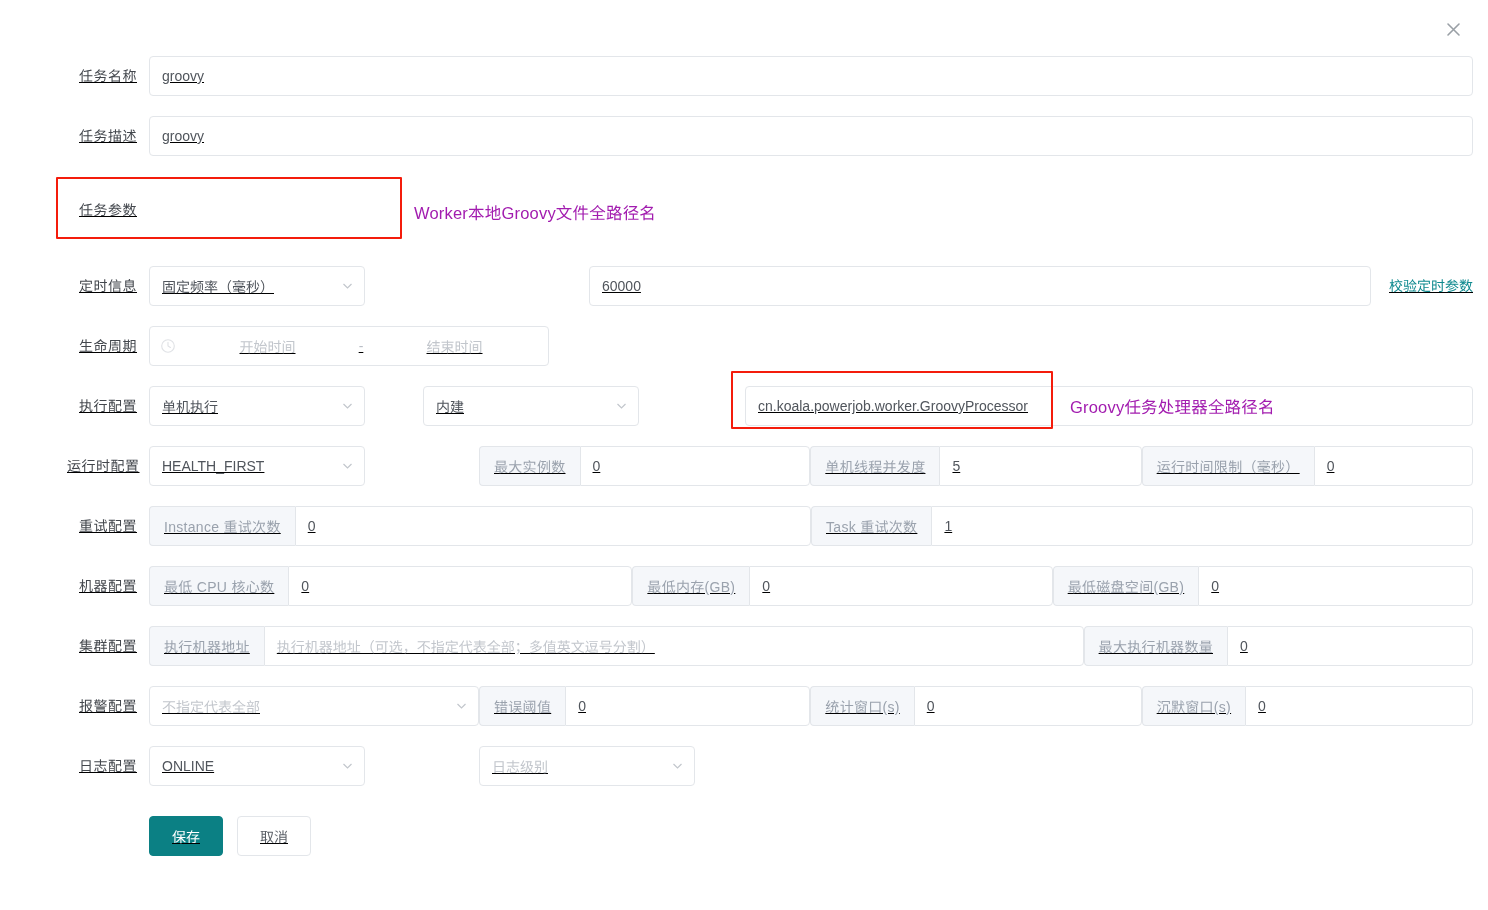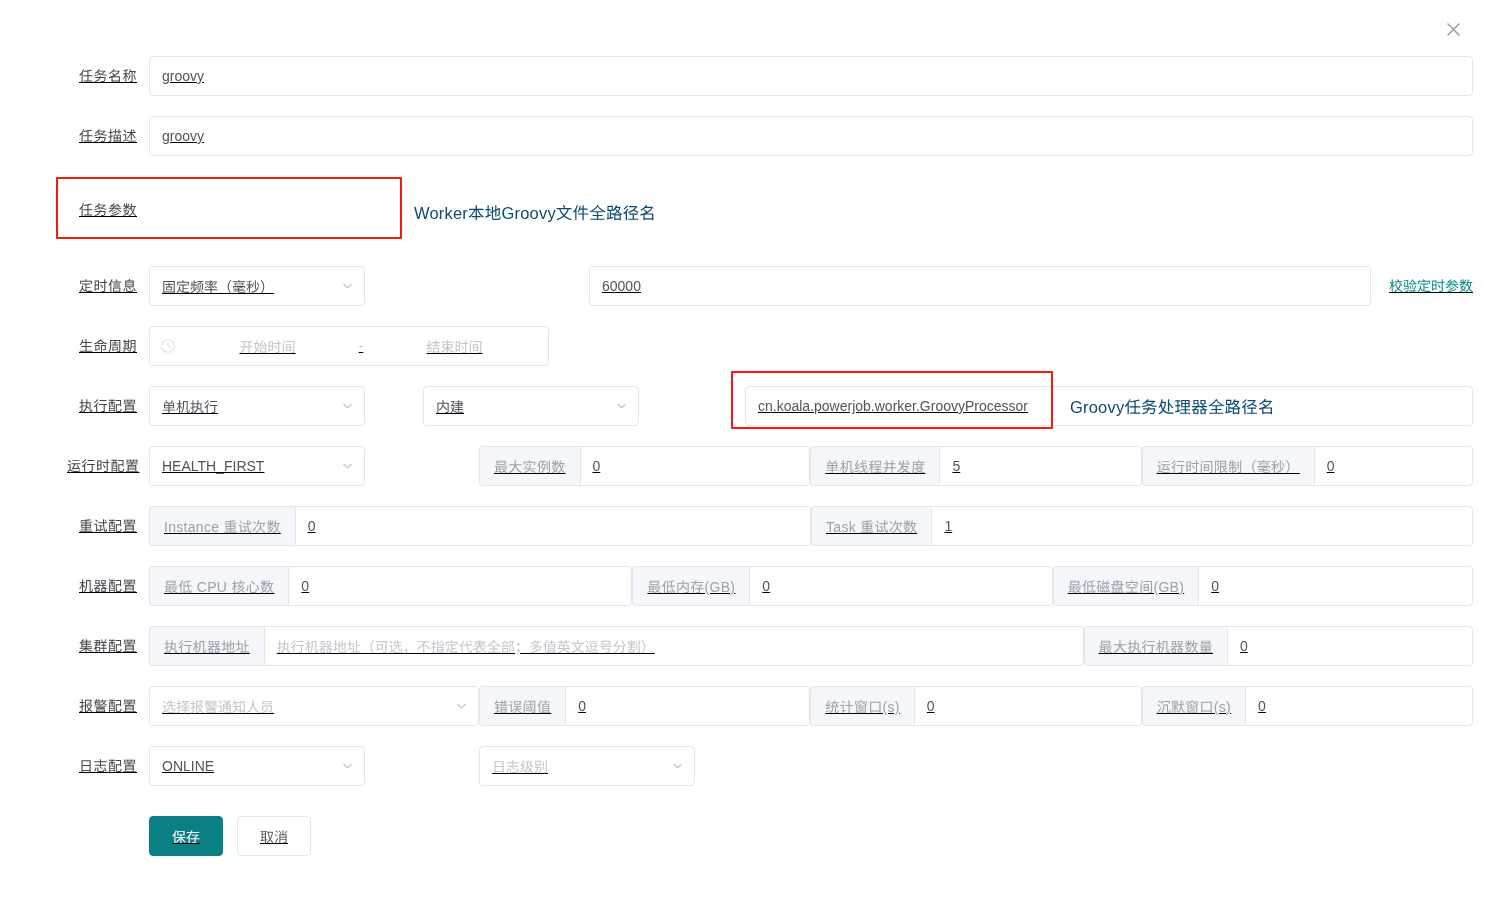--- a/index.html
+++ b/index.html
@@ -147,21 +147,21 @@
 
   
   .redbox {
     position: absolute;
     border: 2.5px solid #f41c0c;
     pointer-events: none;
     border-radius: 1px;
   }
   .annot {
     position: absolute;
-    color: #0c4a6e;
+    color: #a21caf;
     font-size: 16.5px;
     white-space: nowrap;
     letter-spacing: .2px;
   }
 
   .link-teal {
     color: #0f8a8f;
     font-size: 14px;
     line-height: 40px;
     margin-left: 18px;
@@ -357,21 +357,21 @@
         <span class="addon">最大执行机器数量</span>
         <div class="fld">
             <span class="val">0</span>
           </div>
       </div>
     </div>
 
     <div class="row">
       <div class="row-label">报警配置</div>
       <div class="sel" style="width:330px;flex:0 0 330px;">
-        <span class="ph">选择报警通知人员</span>
+        <span class="ph">不指定代表全部</span>
         <span class="caret">
             <svg width="11" height="11" viewBox="0 0 11 11">
               <path d="M1.5 3.5 L5.5 7.5 L9.5 3.5" stroke="#c2c6cc" stroke-width="1.2" fill="none"></path>
             </svg>
           </span>
       </div>
       <div class="grp" style="flex:1 1 0;min-width:0;">
         <span class="addon">错误阈值</span>
         <div class="fld">
             <span class="val">0</span>

